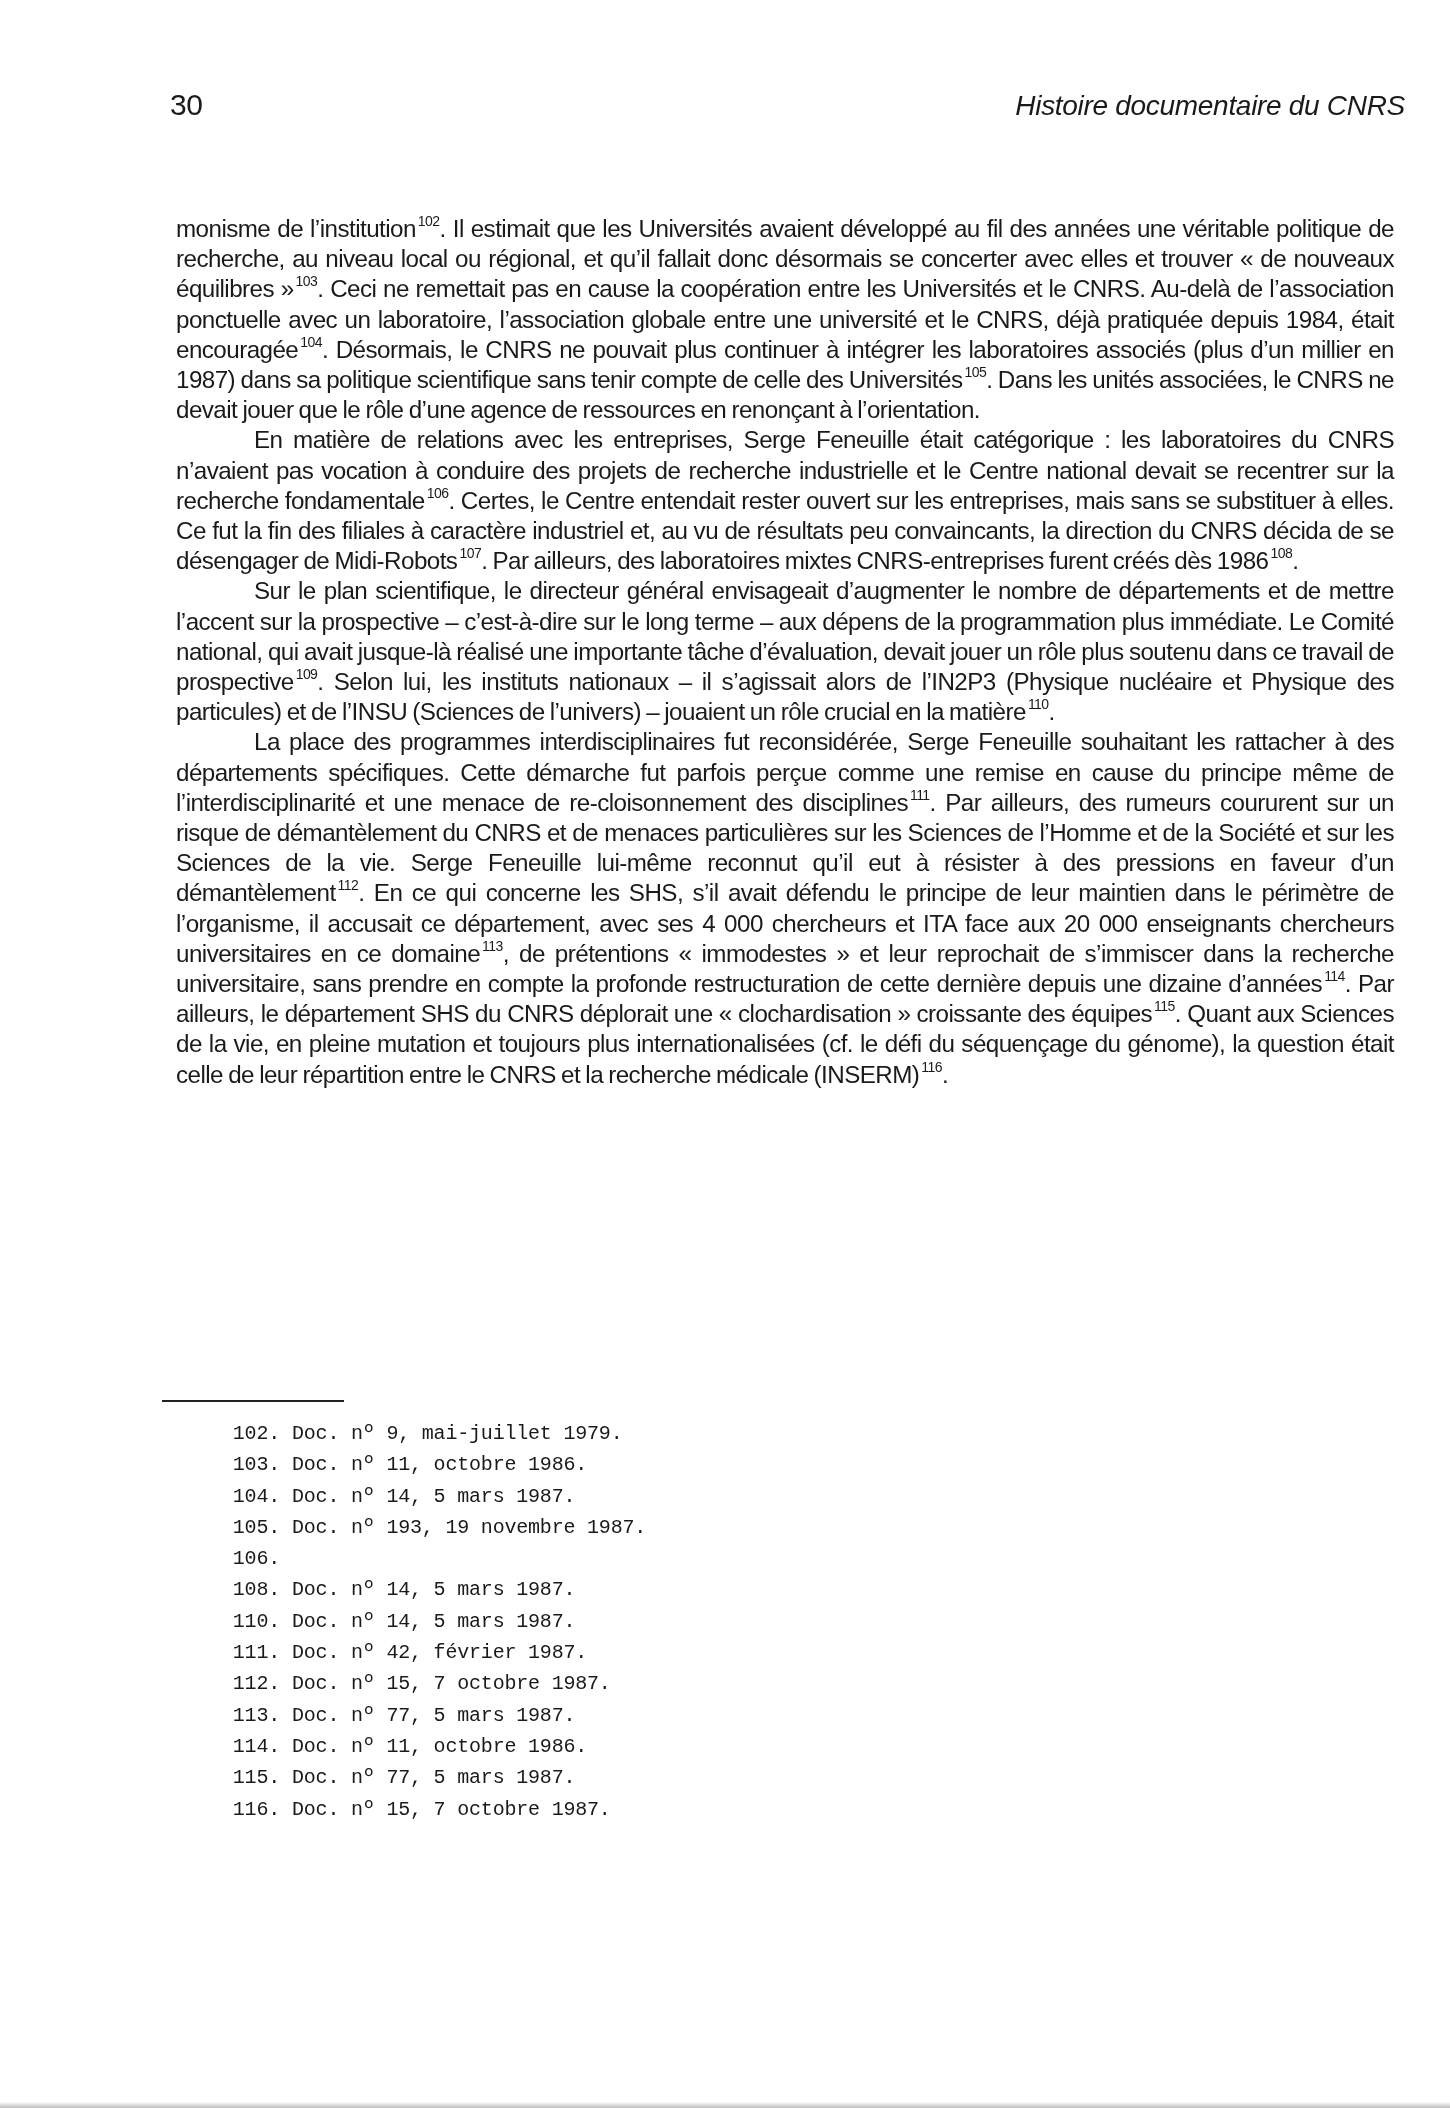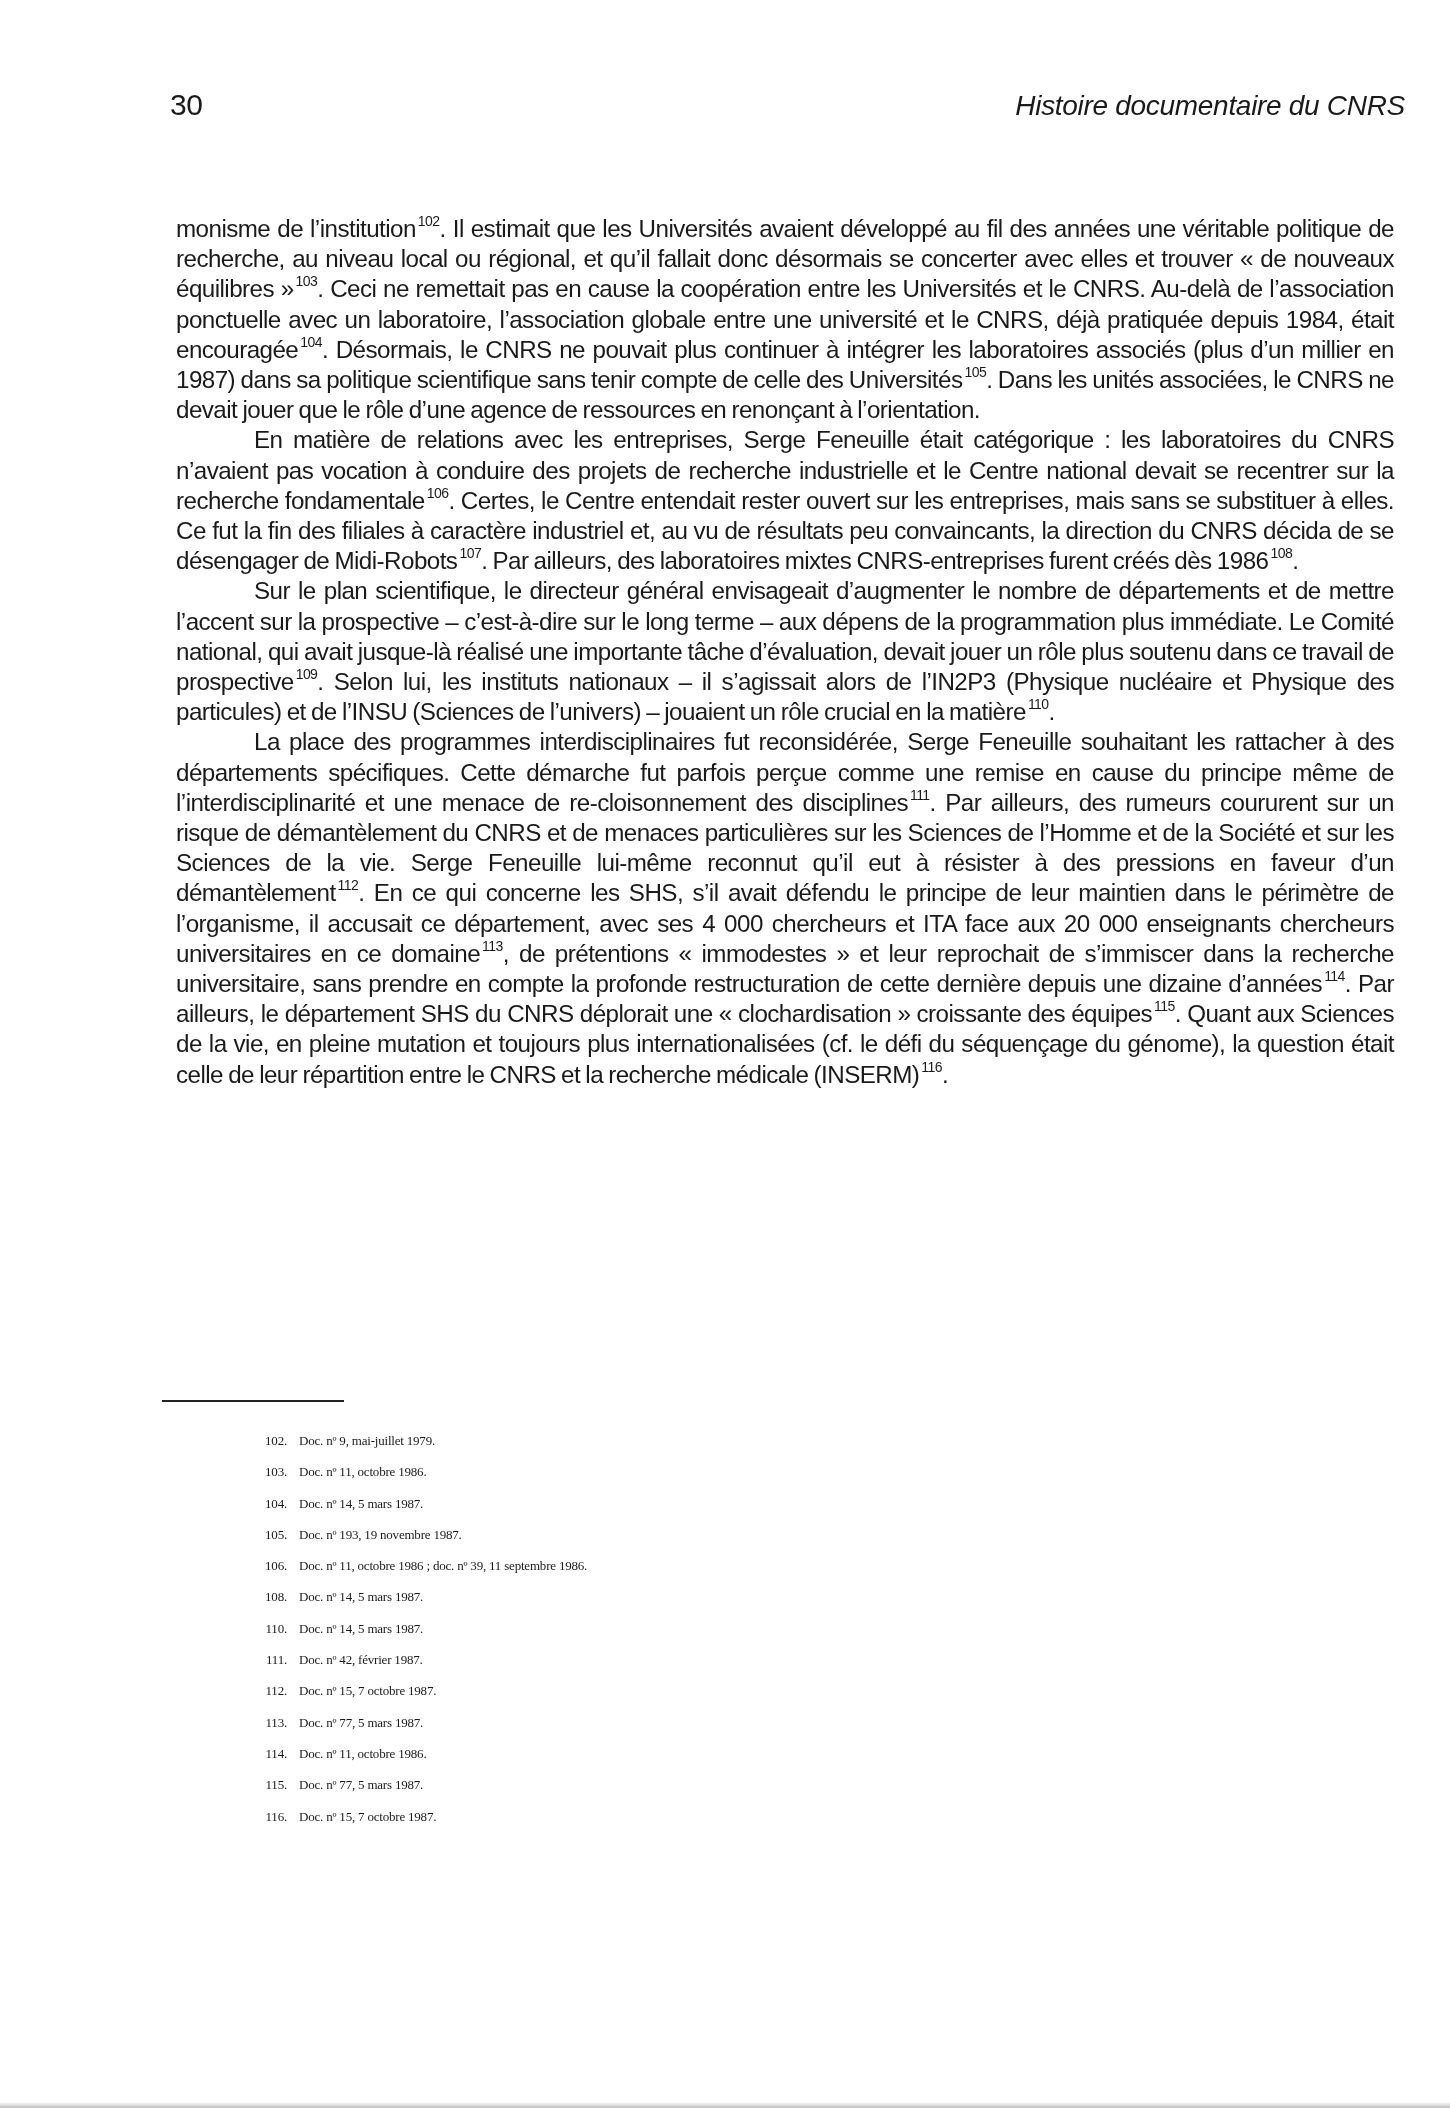--- a/index.html
+++ b/index.html
@@ -22,23 +22,23 @@
     text-align: justify; letter-spacing: -0.55px; word-spacing: -1px;
   }
   .body-text p { margin: 0; }
   .body-text p.indent { text-indent: 78px; }
   sup { font-size: 14px; vertical-align: 11px; line-height: 0; margin-left: 2px; }
   .footnote-rule {
     position: absolute; left: 162px; top: 1400px; width: 182px; height: 2px; background: #222;
   }
   .footnotes {
     position: absolute; left: 210px; top: 1410px; width: 900px;
-    font-family: Liberation Serif, serif;
-    font-size: 13px; line-height: 31.3px; letter-spacing: -0.2px;
-    list-style: none; margin: 15px; padding: 0;
+    font-family: Liberation Mono, monospace;
+    font-size: 20px; line-height: 31.3px; letter-spacing: -0.2px;
+    list-style: none; margin: 8px; padding: 0;
   }
   .footnotes li { display: flex; }
   .fn-num { display: inline-block; width: 62px; text-align: right; margin-right: 12px; }
   .bottom-edge {
     position: absolute; left: 0; right: 0; bottom: 0; height: 6px;
     background: linear-gradient(#ffffff, #bdbdbd);
   }
 </style>
 </head>
 <body>
@@ -67,21 +67,20 @@
     <li>
       <span class="fn-num">104.</span>
       <span>Doc. nº 14, 5 mars 1987.</span>
     </li>
     <li>
       <span class="fn-num">105.</span>
       <span>Doc. nº 193, 19 novembre 1987.</span>
     </li>
     <li>
       <span class="fn-num">106.</span>
-      <span>Doc. nº 11, octobre 1986 ; doc. nº 39, 11 septembre 1986.</span>
     </li>
     <li>
       <span class="fn-num">108.</span>
       <span>Doc. nº 14, 5 mars 1987.</span>
     </li>
     <li>
       <span class="fn-num">110.</span>
       <span>Doc. nº 14, 5 mars 1987.</span>
     </li>
     <li>

